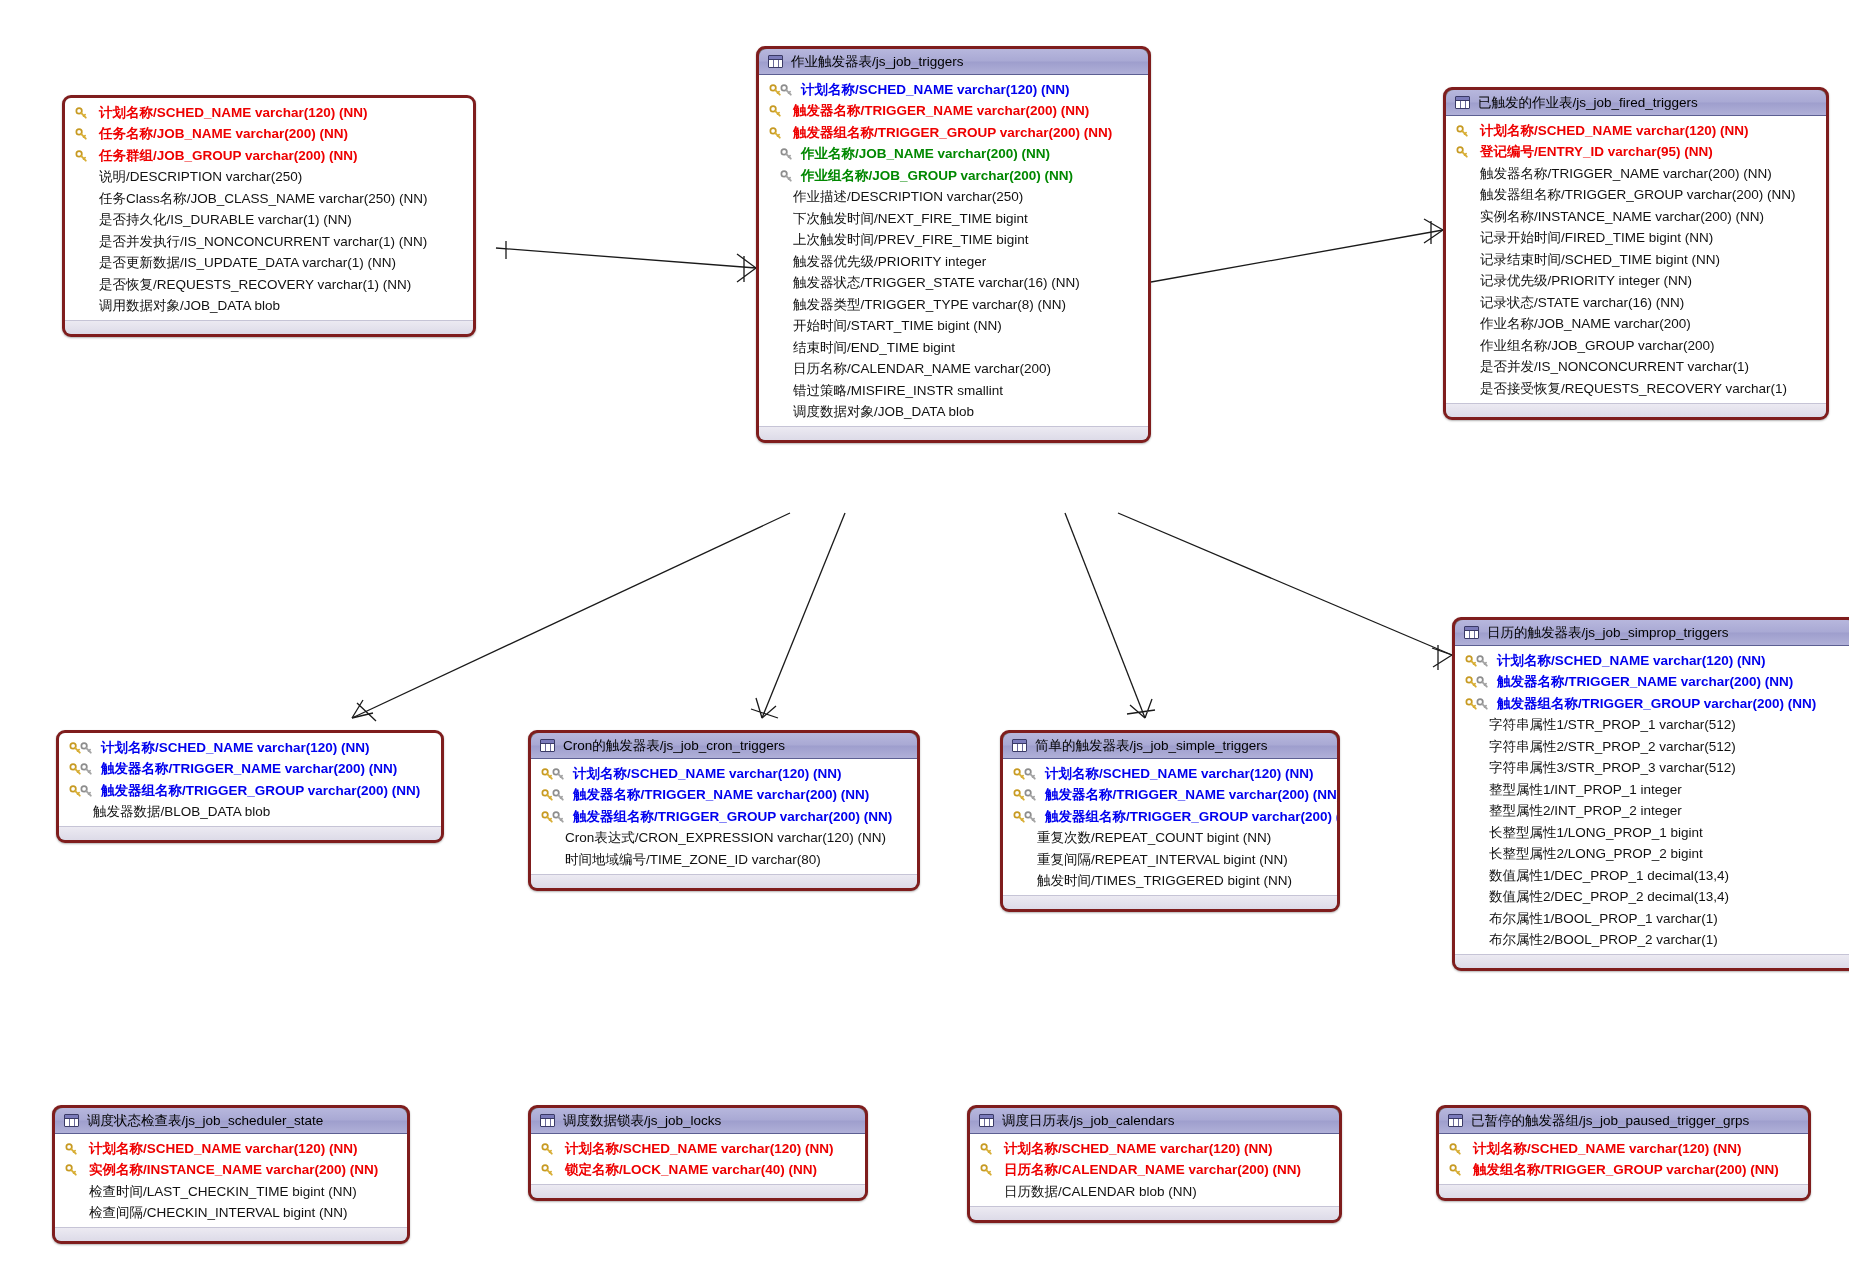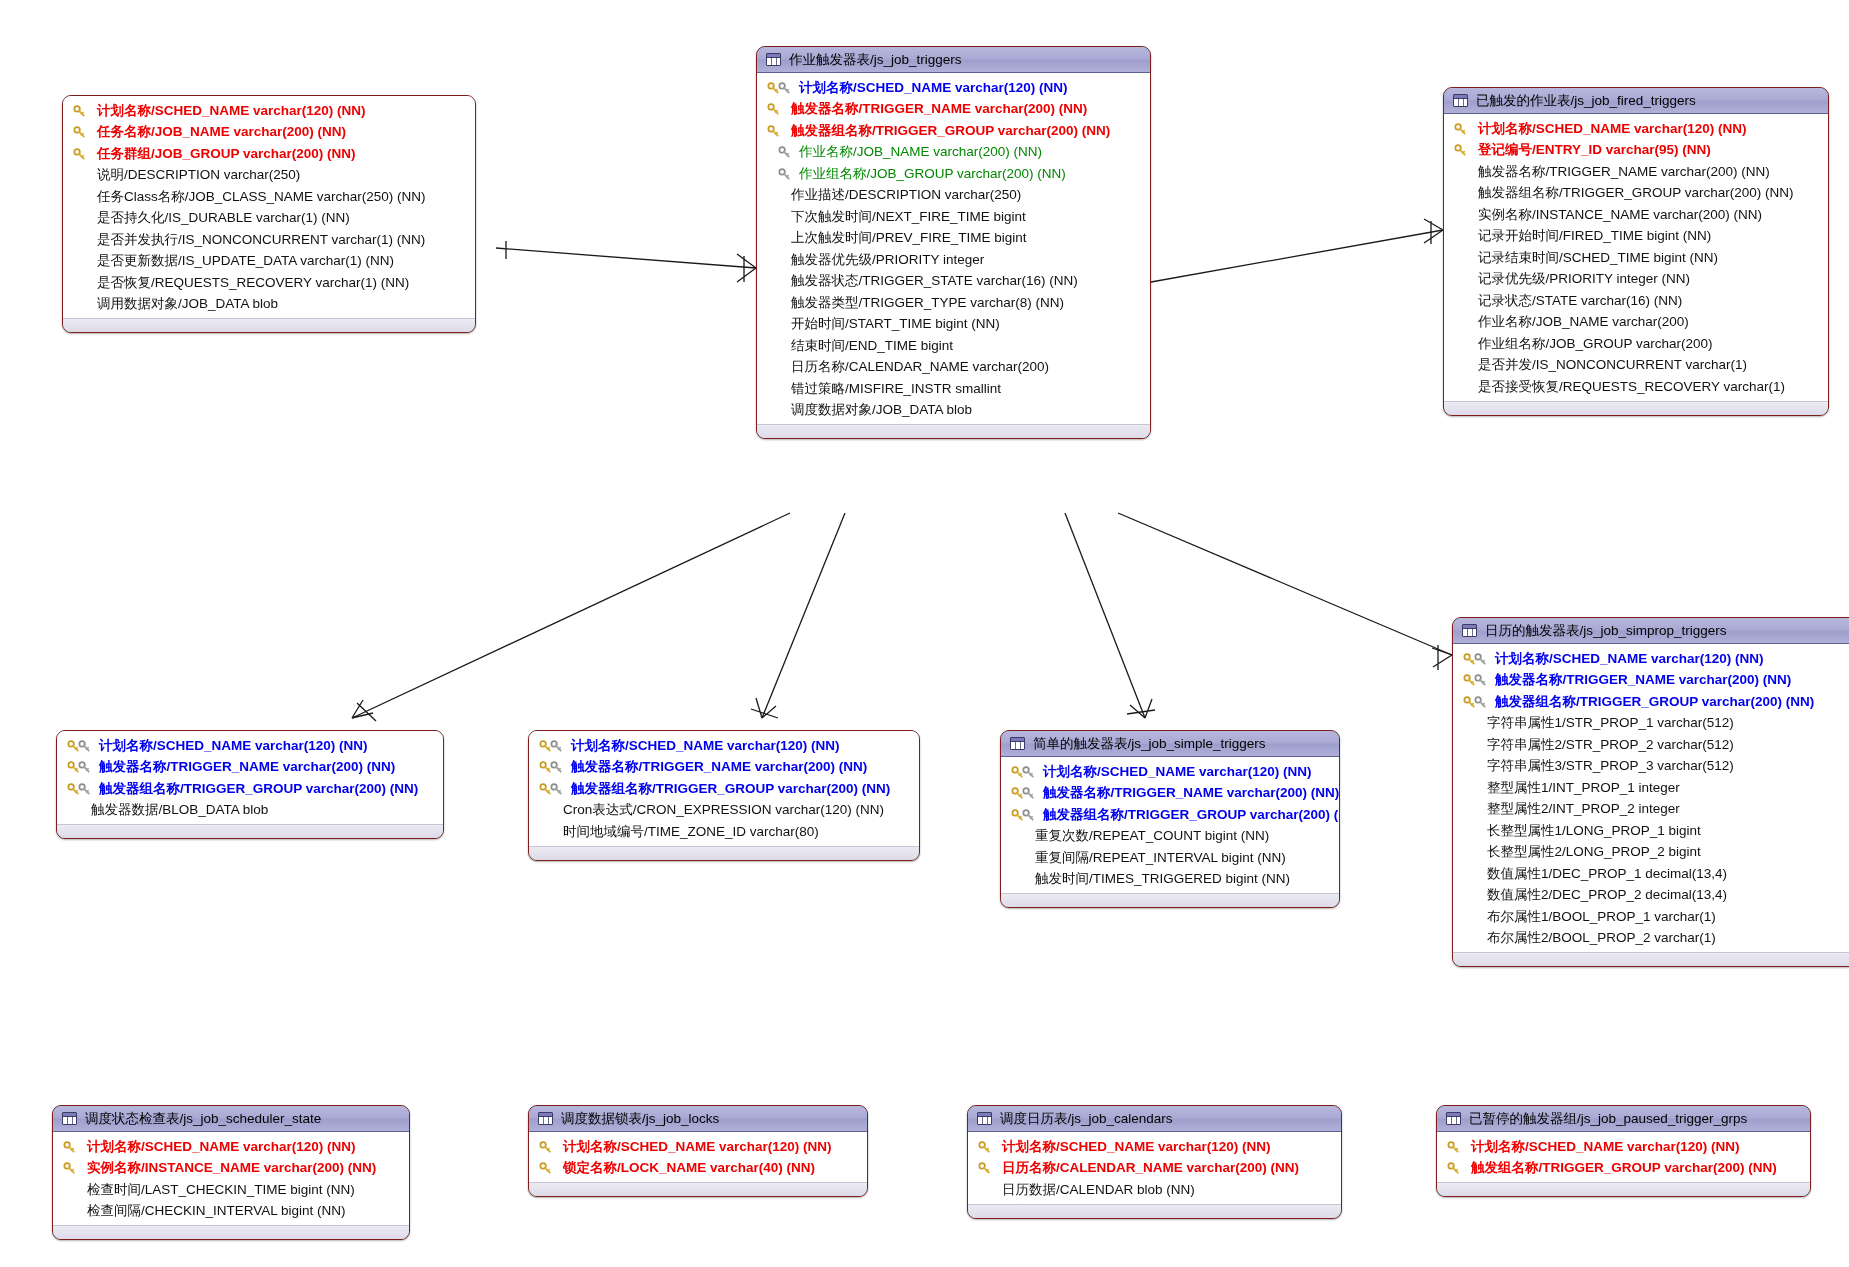--- a/index.html
+++ b/index.html
@@ -23,23 +23,23 @@
     left: 0;
     top: 0;
     width: 1849px;
     height: 1267px;
     pointer-events: none;
   }
   
   .entity {
     position: absolute;
     box-sizing: border-box;
-    border: 1px solid #7f1d1d;
+    border: 3px solid #7f1d1d;
     border-radius: 9px;
-    background: #7dd3fc;
+    background: #737373;
     box-shadow: 0 1px 2px rgba(0,0,0,0.30);
     overflow: hidden;
   }
   .entity-title {
     display: flex;
     align-items: center;
     gap: 8px;
     height: 25px;
     padding: 0 9px;
     background: linear-gradient(to bottom, #b7b7dd 0%, #a9a9d4 48%, #9e9ecd 52%, #b0b0d8 100%);
@@ -70,21 +70,21 @@
   }
   .keycell {
     width: 22px;
     min-width: 22px;
     height: 16px;
     position: relative;
   }
   .attr-text { padding-left: 4px; }
   .pk   { color: #ee0000; font-weight: bold; }
   .fk   { color: #0000ee; font-weight: bold; }
-  .fkg  { color: #008800; font-weight: normal; }
+  .fkg  { color: #008800; font-weight: bold; }
   .plain{ color: #111111; font-weight: normal; }
 
   
   .tbl-icon {
     width: 15px; height: 13px;
     position: relative;
     box-sizing: border-box;
     border: 1px solid #3a3a66;
     background: #ffffff;
     border-radius: 1px;
@@ -532,20 +532,24 @@
           <span class="attr-text fk">触发器组名称/TRIGGER_GROUP varchar(200) (NN)</span>
         </div>
         <div class="attr">
           <span class="keycell" style="width: 22px; min-width: 22px;"></span>
           <span class="attr-text plain">触发器数据/BLOB_DATA blob</span>
         </div>
       </div>
       <div class="entity-footer"></div>
     </div>
     <div class="entity" style="left: 528px; top: 730px; width: 392px;">
+      <div class="entity-title">
+        <span class="tbl-icon"></span>
+        <span>Cron的触发器表/js_job_cron_triggers</span>
+      </div>
       <div class="entity-body">
         <div class="attr">
           <span class="keycell" style="width: 30px; min-width: 30px;">
             <svg class="keyicon" viewBox="0 0 14 14" xmlns="http://www.w3.org/2000/svg">
               <circle cx="4.2" cy="4.6" r="3.2" fill="none" stroke="#c79a22" stroke-width="2"></circle>
               <path d="M6.2 6.6 L12 12.4" stroke="#d8ae35" stroke-width="2.2" stroke-linecap="round"></path>
               <path d="M9.4 10.6 L11.2 8.8" stroke="#d8ae35" stroke-width="2" stroke-linecap="round"></path>
             </svg>
             <svg class="keyicon second" viewBox="0 0 14 14" xmlns="http://www.w3.org/2000/svg">
               <circle cx="4.2" cy="4.6" r="3.2" fill="none" stroke="#8d8d8d" stroke-width="2"></circle>

